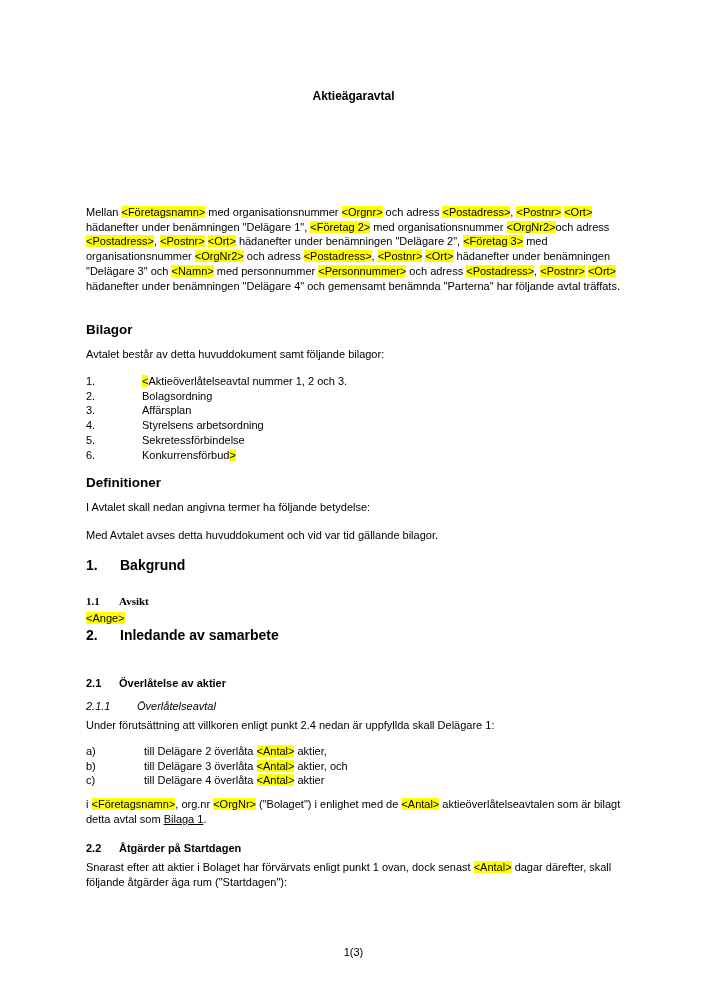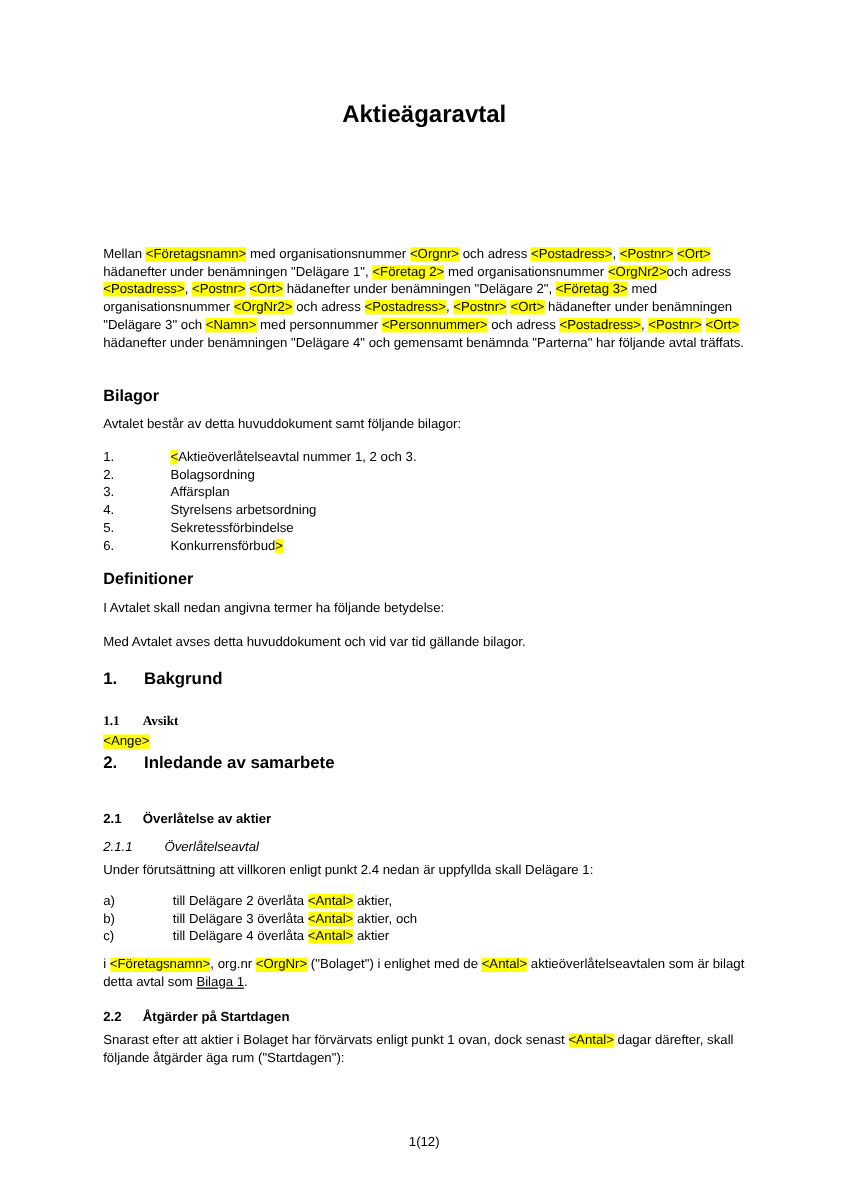--- a/index.html
+++ b/index.html
@@ -15,21 +15,21 @@
   .block {
     position: absolute;
     left: 86px;
     width: 535px;
     font-size: 11px;
     line-height: 14.7px;
   }
   .doc-title {
     top: 87px;
     text-align: center;
-    font-size: 20px;
+    font-size: 12px;
     font-weight: bold;
     line-height: 19px;
   }
   .h-plain {            
     font-size: 13.5px;
     font-weight: bold;
     line-height: 17px;
   }
   .h-num {              
     font-size: 14px;
@@ -147,15 +147,15 @@
   </div>
 
   <div class="block" style="top:797px;"><span>i </span><span class="hl">&lt;Företagsnamn&gt;</span><span>, org.nr </span><span class="hl">&lt;OrgNr&gt;</span><span> ("Bolaget") i enlighet med de </span><span class="hl">&lt;Antal&gt;</span><span> aktieöverlåtelseavtalen som är bilagt detta avtal som </span><span class="u">Bilaga 1</span><span>.</span></div>
 
   <div class="block h-sub" style="top:841px;">
     <span class="num-w2">2.2</span><span>Åtgärder på Startdagen</span>
   </div>
 
   <div class="block" style="top:860px;"><span>Snarast efter att aktier i Bolaget har förvärvats enligt punkt 1 ovan, dock senast </span><span class="hl">&lt;Antal&gt;</span><span> dagar därefter, skall följande åtgärder äga rum ("Startdagen"):</span></div>
 
-  <div class="block footer">1(12)</div>
+  <div class="block footer">1(3)</div>
 
 </div>
 
 </body></html>

